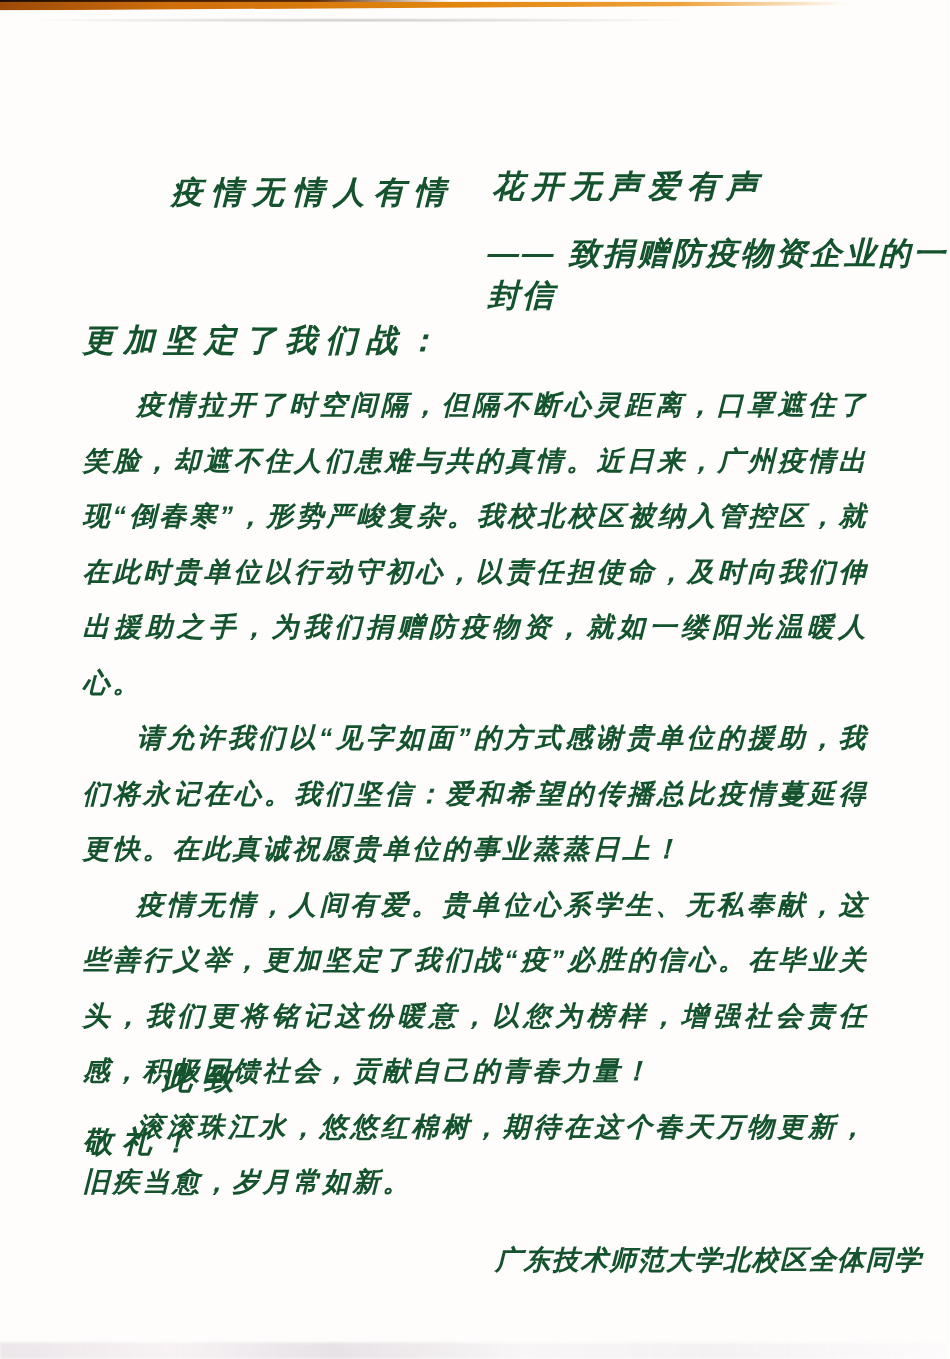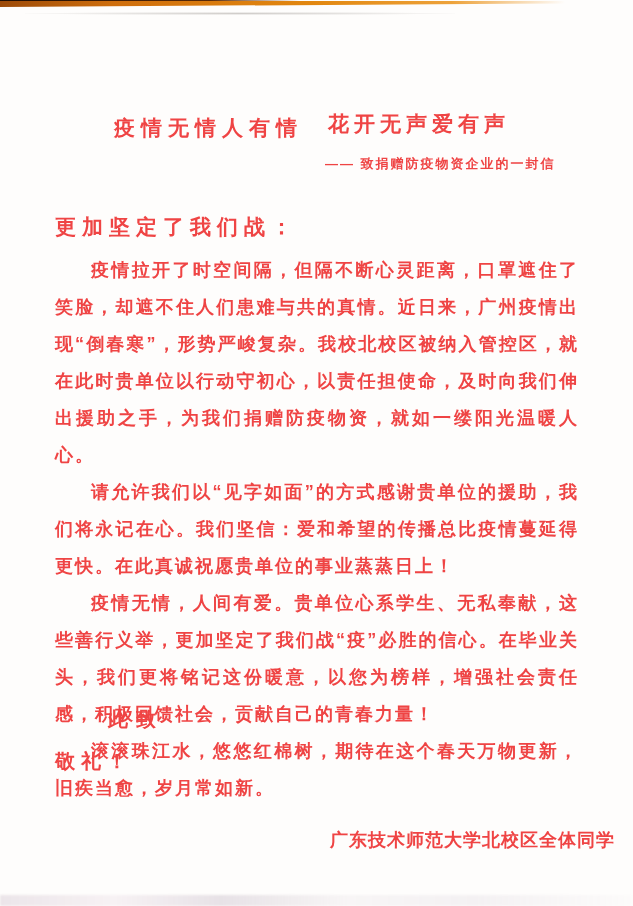--- a/index.html
+++ b/index.html
@@ -33,33 +33,33 @@
   .bottom-smudge {
     position: absolute; bottom: 0; left: 0;
     width: 100%; height: 11px;
     background: linear-gradient(to right,
       rgba(190,170,185,0.28) 0%, rgba(225,205,220,0.22) 18%,
       rgba(180,165,180,0.30) 35%, rgba(215,205,215,0.15) 55%,
       rgba(200,190,205,0.18) 75%, rgba(235,230,235,0.08) 100%);
     filter: blur(1px);
   }
 
-  .hand { color: #ef4444; }
+  .hand { color: #14532d; font-style: italic; }
 
   .title-left {
     position: absolute; top: 114px; left: 114px;
     font-size: 21px; letter-spacing: 6px; font-weight: bold;
   }
   .title-right {
     position: absolute; top: 110px; left: 328px;
     font-size: 21px; letter-spacing: 5px; font-weight: bold; text-align: center;
   }
   .subtitle {
     position: absolute; top: 155px; left: 325px;
-    font-size: 13px; letter-spacing: 2px; font-weight: bold;
+    font-size: 21px; letter-spacing: 2px; font-weight: bold;
   }
   .salutation {
     position: absolute; top: 213px; left: 55px;
     font-size: 21px; letter-spacing: 6px; font-weight: bold;
   }
   .body-block {
     position: absolute; top: 252px; left: 55px;
     width: 524px;
     font-size: 18px; line-height: 37px; letter-spacing: 2px;
     text-align: justify; font-weight: bold;

